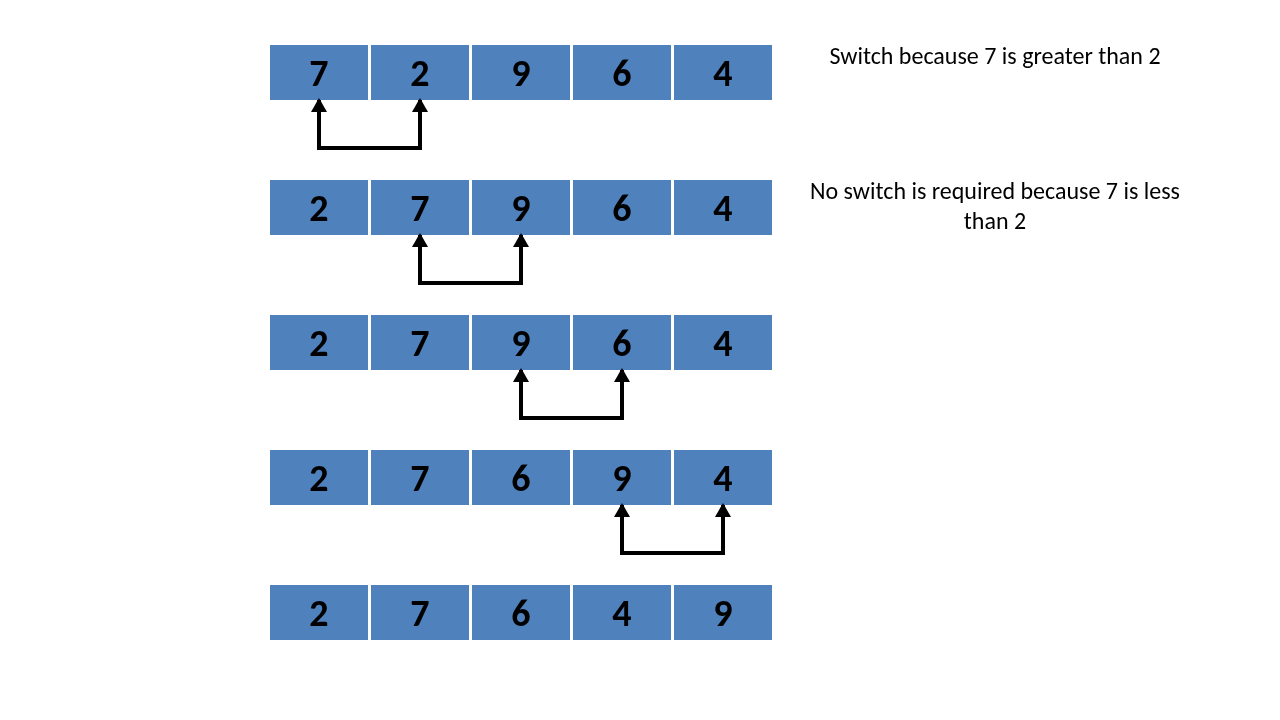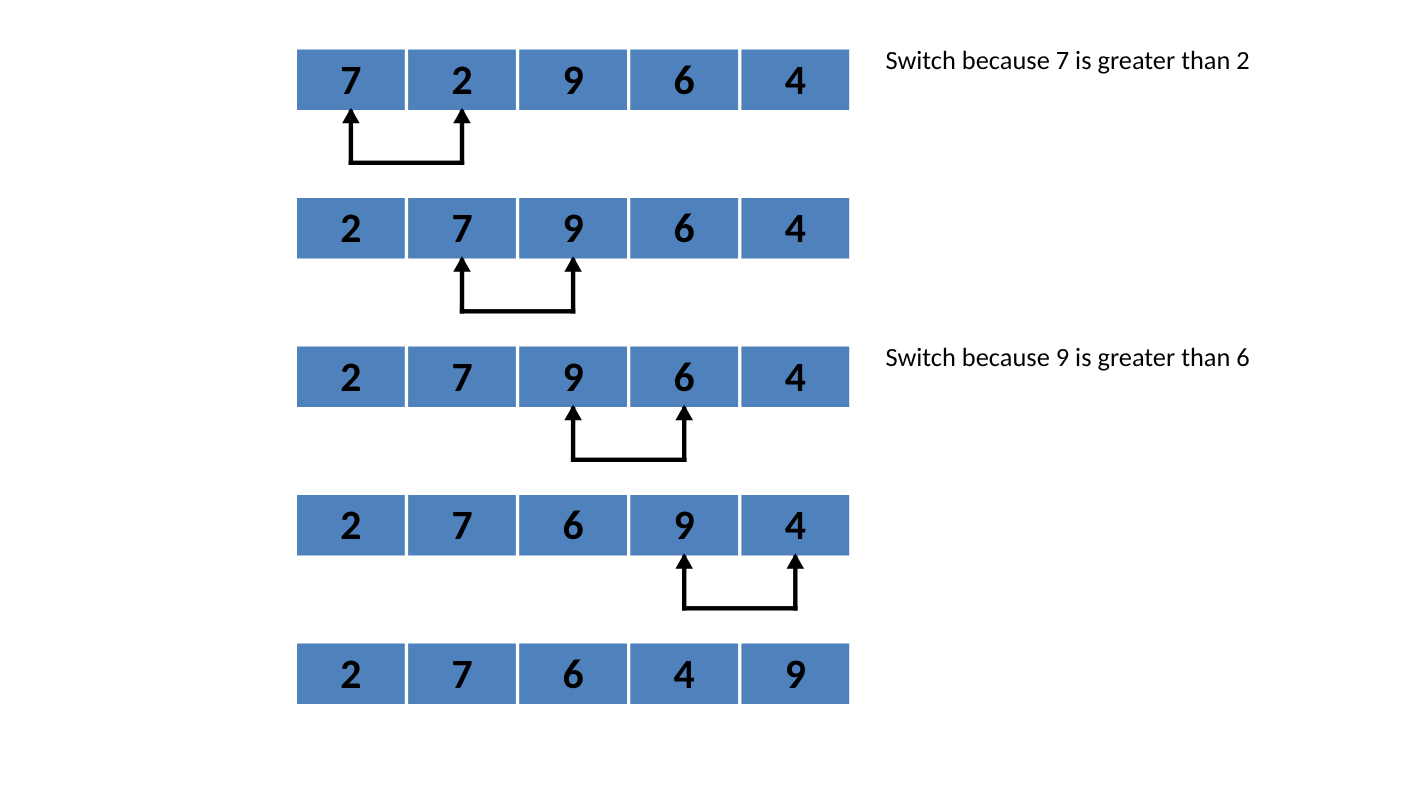--- a/index.html
+++ b/index.html
@@ -37,20 +37,21 @@
     color: #000;
   }
   .caption {
     position: absolute;
     left: 535px;
     top: -4px;
     width: 380px;
     font-size: 24px;
     color: #000;
     line-height: 1.25;
+    text-align: center;
   }
   .connector {
     position: absolute;
     top: 55px;
     height: 50px;
   }
   .connector .bar {
     position: absolute;
     background: #000;
   }
@@ -97,37 +98,37 @@
       </div>
     </div>
     <div class="step">
       <div class="row">
         <div class="cell">2</div>
         <div class="cell">7</div>
         <div class="cell">9</div>
         <div class="cell">6</div>
         <div class="cell">4</div>
       </div>
+      <div class="caption">No switch is required because 7 is less than 2</div>
       <div class="connector" style="left: 148px; width: 105px;">
         <div class="bar vert" style="left: 0px;"></div>
         <div class="bar vert" style="right: 0px;"></div>
         <div class="bar horiz"></div>
         <div class="arrowhead" style="left: -6px;"></div>
         <div class="arrowhead" style="right: -6px;"></div>
       </div>
     </div>
     <div class="step">
       <div class="row">
         <div class="cell">2</div>
         <div class="cell">7</div>
         <div class="cell">9</div>
         <div class="cell">6</div>
         <div class="cell">4</div>
       </div>
-      <div class="caption">Switch because 9 is greater than 6</div>
       <div class="connector" style="left: 249px; width: 105px;">
         <div class="bar vert" style="left: 0px;"></div>
         <div class="bar vert" style="right: 0px;"></div>
         <div class="bar horiz"></div>
         <div class="arrowhead" style="left: -6px;"></div>
         <div class="arrowhead" style="right: -6px;"></div>
       </div>
     </div>
     <div class="step">
       <div class="row">

